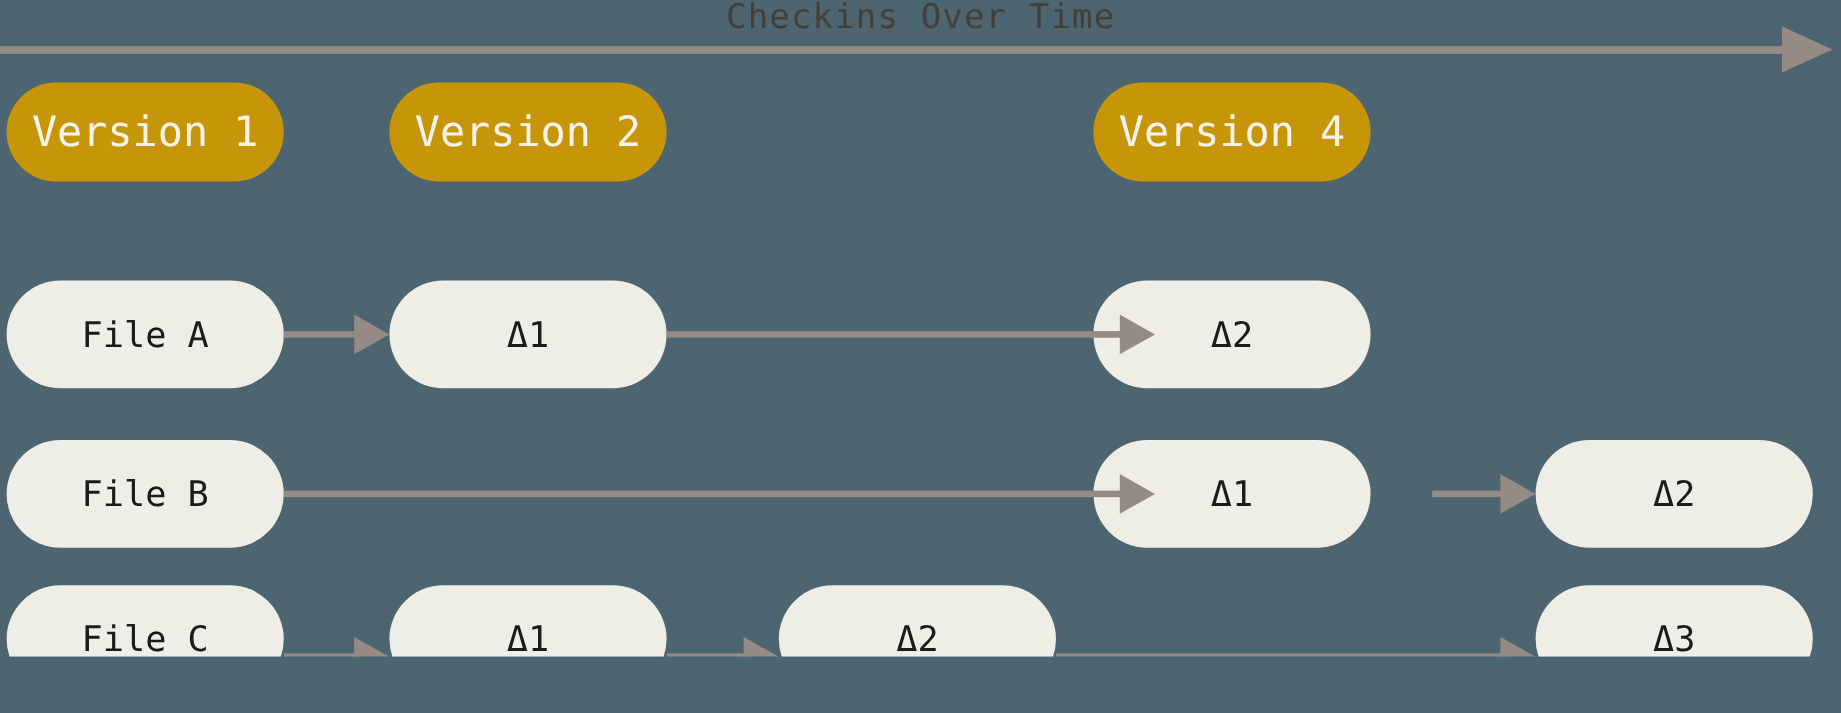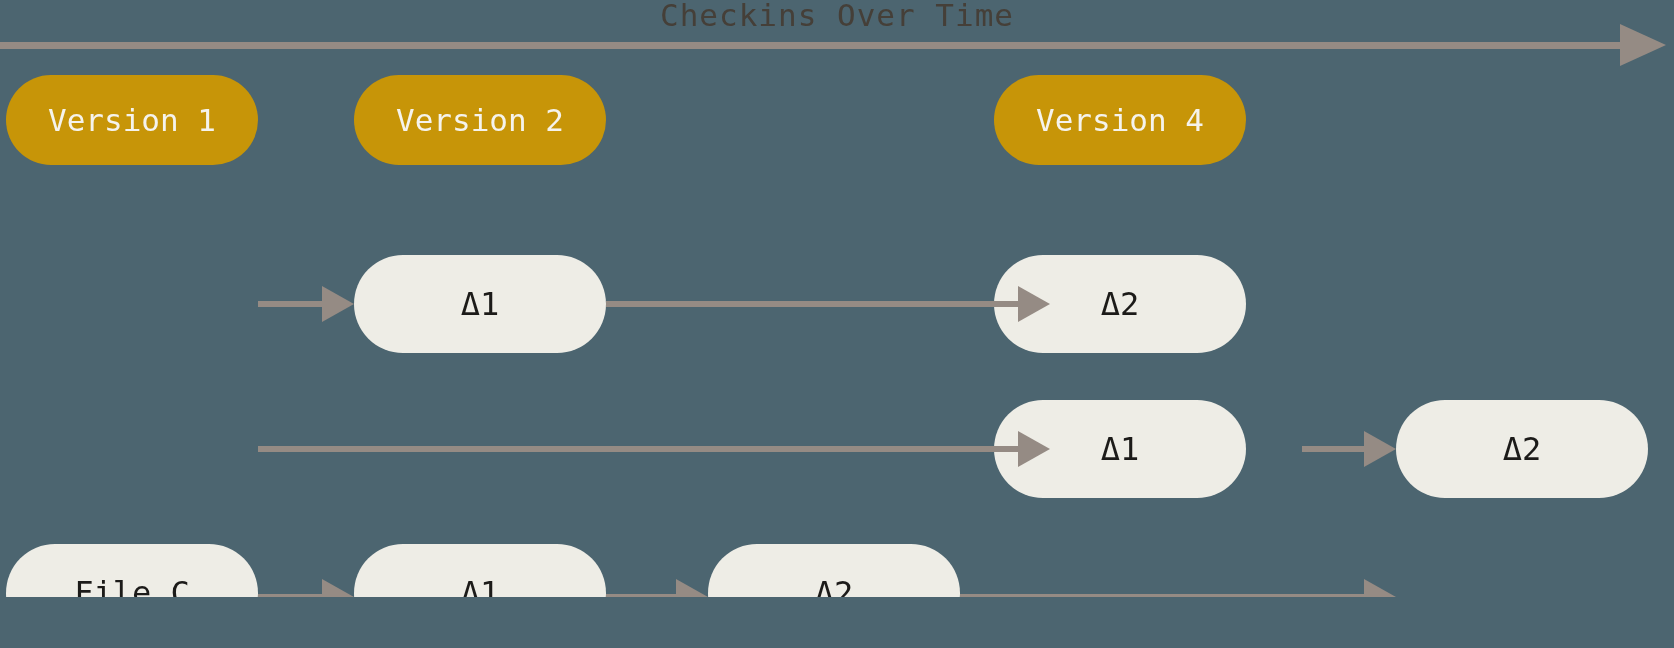--- a/index.html
+++ b/index.html
@@ -45,32 +45,32 @@
     align-items: center;
     justify-content: center;
     box-sizing: border-box;
   }
   .pill.gold {
     top: 75px;
     height: 90px;
     border-radius: 45px;
     background: #c79508;
     color: #f5f3ec;
-    font-size: 31px;
+    font-size: 38px;
   }
   .pill.cream {
     height: 98px;
     border-radius: 49px;
     background: #eeede6;
     color: #1c1b19;
     font-size: 32px;
   }
   .rowa { top: 255px; }
   .rowb { top: 400px; }
-  .rowc { top: 544px; text-align: right; }
+  .rowc { top: 532px; text-align: right; }
 
   .col1 { left: 6px; }
   .col2 { left: 354px; }
   .col3 { left: 708px; }
   .col4 { left: 994px; }
   .col5 { left: 1396px; }
 
   
   .arrow { position: absolute; height: 36px; }
   .arrow .shaft {
@@ -101,45 +101,48 @@
 <div class="stage">
 
   <div class="title">Checkins Over Time</div>
   <div class="tl-shaft"></div>
   <div class="tl-head"></div>
 
   <div class="pill gold col1">Version 1</div>
   <div class="pill gold col2">Version 2</div>
   <div class="pill gold col4">Version 4</div>
 
+  <div class="pill cream rowa col1">File A</div>
   <div class="pill cream rowa col2">Δ1</div>
   <div class="pill cream rowa col4">Δ2</div>
   <div class="arrow" id="ar-a1">
       <div class="shaft"></div>
       <div class="head"></div>
     </div>
   <div class="arrow" id="ar-a2">
       <div class="shaft"></div>
       <div class="head"></div>
     </div>
 
+  <div class="pill cream rowb col1">File B</div>
   <div class="pill cream rowb col4">Δ1</div>
   <div class="pill cream rowb col5">Δ2</div>
   <div class="arrow" id="ar-b1">
       <div class="shaft"></div>
       <div class="head"></div>
     </div>
   <div class="arrow" id="ar-b2">
       <div class="shaft"></div>
       <div class="head"></div>
     </div>
 
   <div class="pill cream rowc col1">File C</div>
   <div class="pill cream rowc col2">Δ1</div>
   <div class="pill cream rowc col3">Δ2</div>
+  <div class="pill cream rowc col5">Δ3</div>
   <div class="arrow" id="ar-c1">
       <div class="shaft"></div>
       <div class="head"></div>
     </div>
   <div class="arrow" id="ar-c2">
       <div class="shaft"></div>
       <div class="head"></div>
     </div>
   <div class="arrow" id="ar-c3">
       <div class="shaft"></div>

